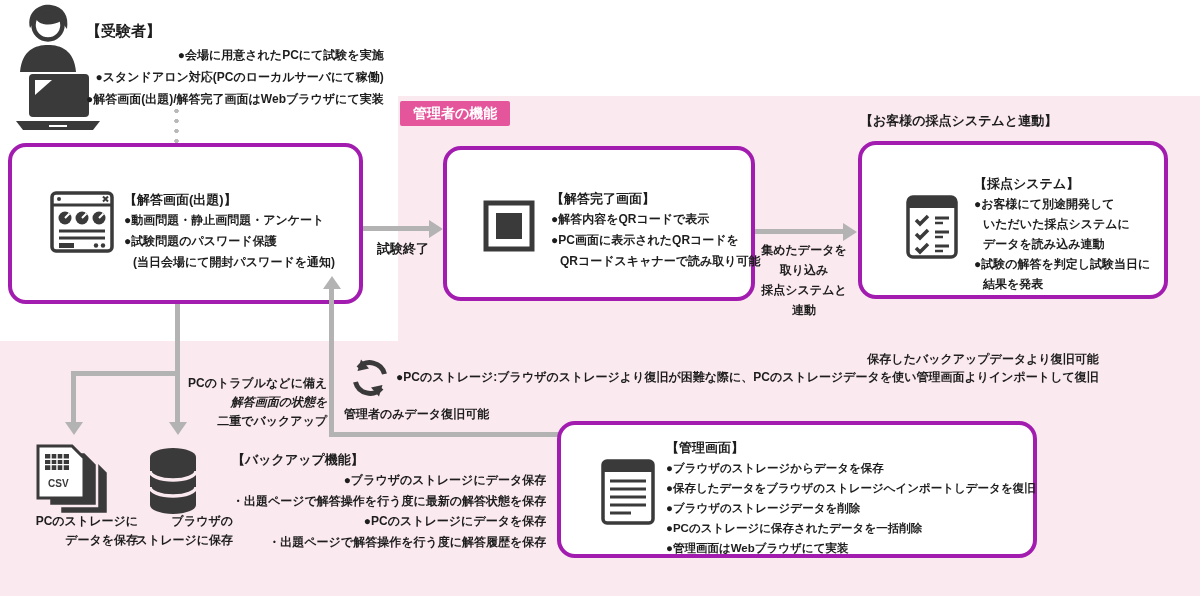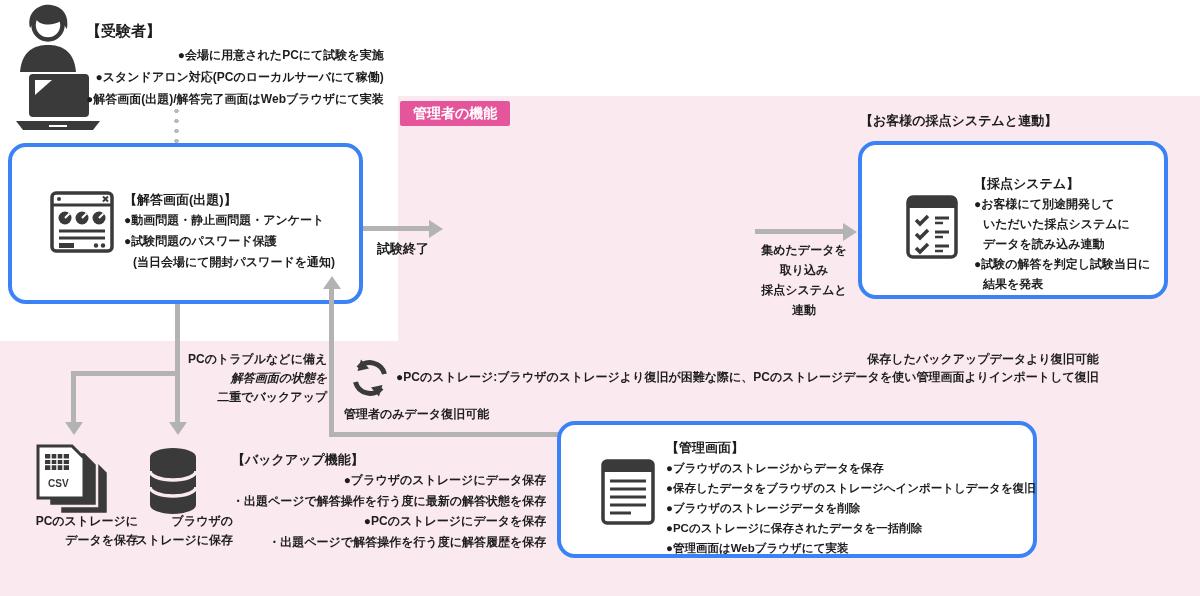--- a/index.html
+++ b/index.html
@@ -5,21 +5,21 @@
   html,body{margin:0;padding:0;background:#ffffff;}
   .canvas{
     position:relative;width:1200px;height:596px;overflow:hidden;
     background:#ffffff;
     font-family:"Liberation Sans","DejaVu Sans",sans-serif;
     color:#1d1d1d;
   }
   .abs{position:absolute;}
   .bg{position:absolute;background:#fbe9f0;}
   .box{
-    position:absolute;background:#ffffff;border:4px solid #3b82f6;
+    position:absolute;background:#ffffff;border:4px solid #a21caf;
     border-radius:18px;box-sizing:border-box;
   }
   .t{position:absolute;font-weight:700;white-space:nowrap;}
   .title{font-size:13px;line-height:21px;}
   .body{font-size:12px;line-height:21px;text-align:right;}
   .body20{font-size:12px;line-height:20px;}
   .small{font-size:11.5px;line-height:20px;}
   .indent{padding-left:9px;}
   .center{text-align:center;white-space:nowrap;}
   .badge{
@@ -86,20 +86,30 @@
     <div class="t title" style="left:112px;top:42px;">【解答画面(出題)】</div>
     <div class="t body" style="left:112px;top:63px;">●動画問題・静止画問題・アンケート</div>
     <div class="t body" style="left:112px;top:84px;">●試験問題のパスワード保護</div>
     <div class="t body indent" style="left:112px;top:105px;">(当日会場にて開封パスワードを通知)</div>
   </div>
 
   <div class="hline" style="left:363px;top:226px;width:68px;"></div>
   <div class="head-right" style="left:429px;top:219.5px;"></div>
   <div class="t title center" style="left:363px;top:238px;width:80px;">試験終了</div>
 
+  <div class="box" style="left:443px;top:146px;width:312px;height:155px;">
+    <svg class="abs" style="left:34px;top:48px;" width="56" height="56" viewBox="0 0 56 56">
+      <rect x="5" y="5" width="46" height="46" fill="#ffffff" stroke="#3a3a3a" stroke-width="5"></rect>
+      <rect x="15" y="15" width="26" height="26" fill="#3a3a3a"></rect>
+    </svg>
+    <div class="t title" style="left:104px;top:38px;">【解答完了画面】</div>
+    <div class="t body" style="left:104px;top:59px;">●解答内容をQRコードで表示</div>
+    <div class="t body" style="left:104px;top:80px;">●PC画面に表示されたQRコードを</div>
+    <div class="t body indent" style="left:104px;top:101px;">QRコードスキャナーで読み取り可能</div>
+  </div>
 
   <div class="hline" style="left:755px;top:229px;width:90px;"></div>
   <div class="head-right" style="left:843px;top:222.5px;"></div>
   <div class="abs center" style="left:750px;top:240px;width:108px;">
     <div class="t body20" style="position:static;">集めたデータを</div>
     <div class="t body20" style="position:static;">取り込み</div>
     <div class="t body20" style="position:static;">採点システムと</div>
     <div class="t body20" style="position:static;">連動</div>
   </div>
 
@@ -130,21 +140,21 @@
   <div class="head-down" style="left:168.5px;top:422px;"></div>
   <div class="hline" style="left:71px;top:371px;width:109px;"></div>
   <div class="vline" style="left:71px;top:371px;height:53px;"></div>
   <div class="head-down" style="left:64.5px;top:422px;"></div>
 
   <div class="head-up" style="left:322.5px;top:276px;"></div>
   <div class="vline" style="left:329px;top:288px;height:149px;"></div>
   <div class="hline" style="left:329px;top:432px;width:232px;"></div>
 
   <div class="abs" style="left:188px;top:350px;">
-    <div class="t body" style="position:static;line-height:19px;">PCのトラブルなどに備え</div>
+    <div class="t body" style="position:static;line-height:19px;margin-top:24px;">PCのトラブルなどに備え</div>
     <div class="t body" style="position:static;line-height:19px;font-style:italic;">解答画面の状態を</div>
     <div class="t body" style="position:static;line-height:19px;">二重でバックアップ</div>
   </div>
 
   <svg class="abs" style="left:350px;top:358px;" width="40" height="40" viewBox="0 0 40 40">
     <path d="M34.5 16 A 15 15 0 0 0 8.5 10" fill="none" stroke="#3a3a3a" stroke-width="5"></path>
     <path d="M5.5 24 A 15 15 0 0 0 31.5 30" fill="none" stroke="#3a3a3a" stroke-width="5"></path>
     <path d="M11 1.5 L7.5 13 L19 10.5 Z" fill="#3a3a3a"></path>
     <path d="M29 38.5 L32.5 27 L21 29.5 Z" fill="#3a3a3a"></path>
   </svg>

